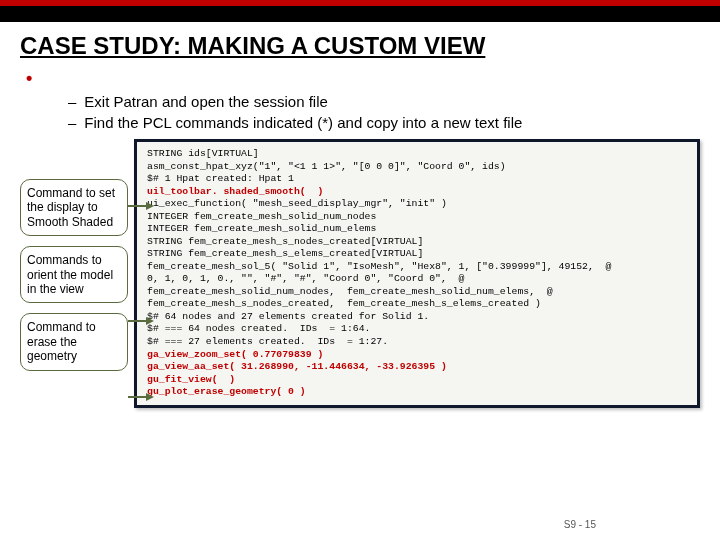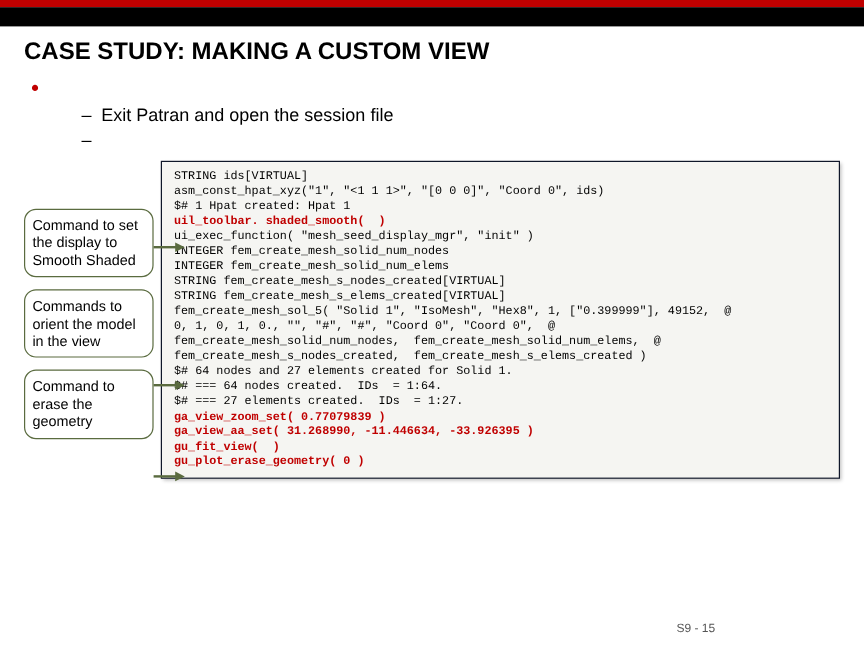--- a/index.html
+++ b/index.html
@@ -7,24 +7,25 @@
     width: 720px;
     height: 540px;
     font-family: Arial, sans-serif;
     background: #fff;
     position: relative;
   }
   .top-red-bar { height: 6px; background: #c00000; }
   .top-black-bar { height: 16px; background: #000; }
   .content { padding: 10px 20px 0 20px; }
   .title {
-    font-size: 20px;
+    font-size: 24px;
     font-weight: bold;
     color: #000;
     margin-bottom: 8px;
+    text-decoration: underline;
   }
   .bullet-main {
     display: flex;
     gap: 8px;
     font-size: 18px;
     font-weight: bold;
     margin-left: 6px;
     margin-bottom: 2px;
   }
   .bullet-main .dot { color: #c00000; }
@@ -51,21 +52,21 @@
   }
   .callout {
     border: 1.5px solid #5a6b3f;
     border-radius: 10px;
     padding: 6px 6px;
     font-size: 12px;
     line-height: 1.2;
   }
   .code-box {
     flex: 1;
-    border: 1px solid #0f172a;
+    border: 3px solid #0f172a;
     background: #f5f5f2;
     padding: 6px 10px;
     font-family: "Courier New", monospace;
     font-size: 9.8px;
     line-height: 1.28;
     white-space: pre;
     overflow: hidden;
     box-shadow: 2px 2px 3px rgba(0,0,0,0.25);
   }
   .code-box .red { color: #c00000; font-weight: bold; }
@@ -105,20 +106,21 @@
   <div class="bullet-main">
     <span class="dot">•</span>
   </div>
 
   <div class="sub-bullet">
     <span class="dash">–</span>
     <span>Exit Patran and open the session file</span>
   </div>
   <div class="sub-bullet">
     <span class="dash">–</span>
+    <span>Find the PCL commands indicated (*) and copy into a new text file</span>
   </div>
 
   <div class="main-area">
     <div class="left-col">
       <div class="callout">Command to set the display to Smooth Shaded</div>
       <div class="callout">Commands to orient the model in the view</div>
       <div class="callout">Command to erase the geometry</div>
     </div>
 
     <div class="code-box"><span>STRING ids[VIRTUAL]</span>

